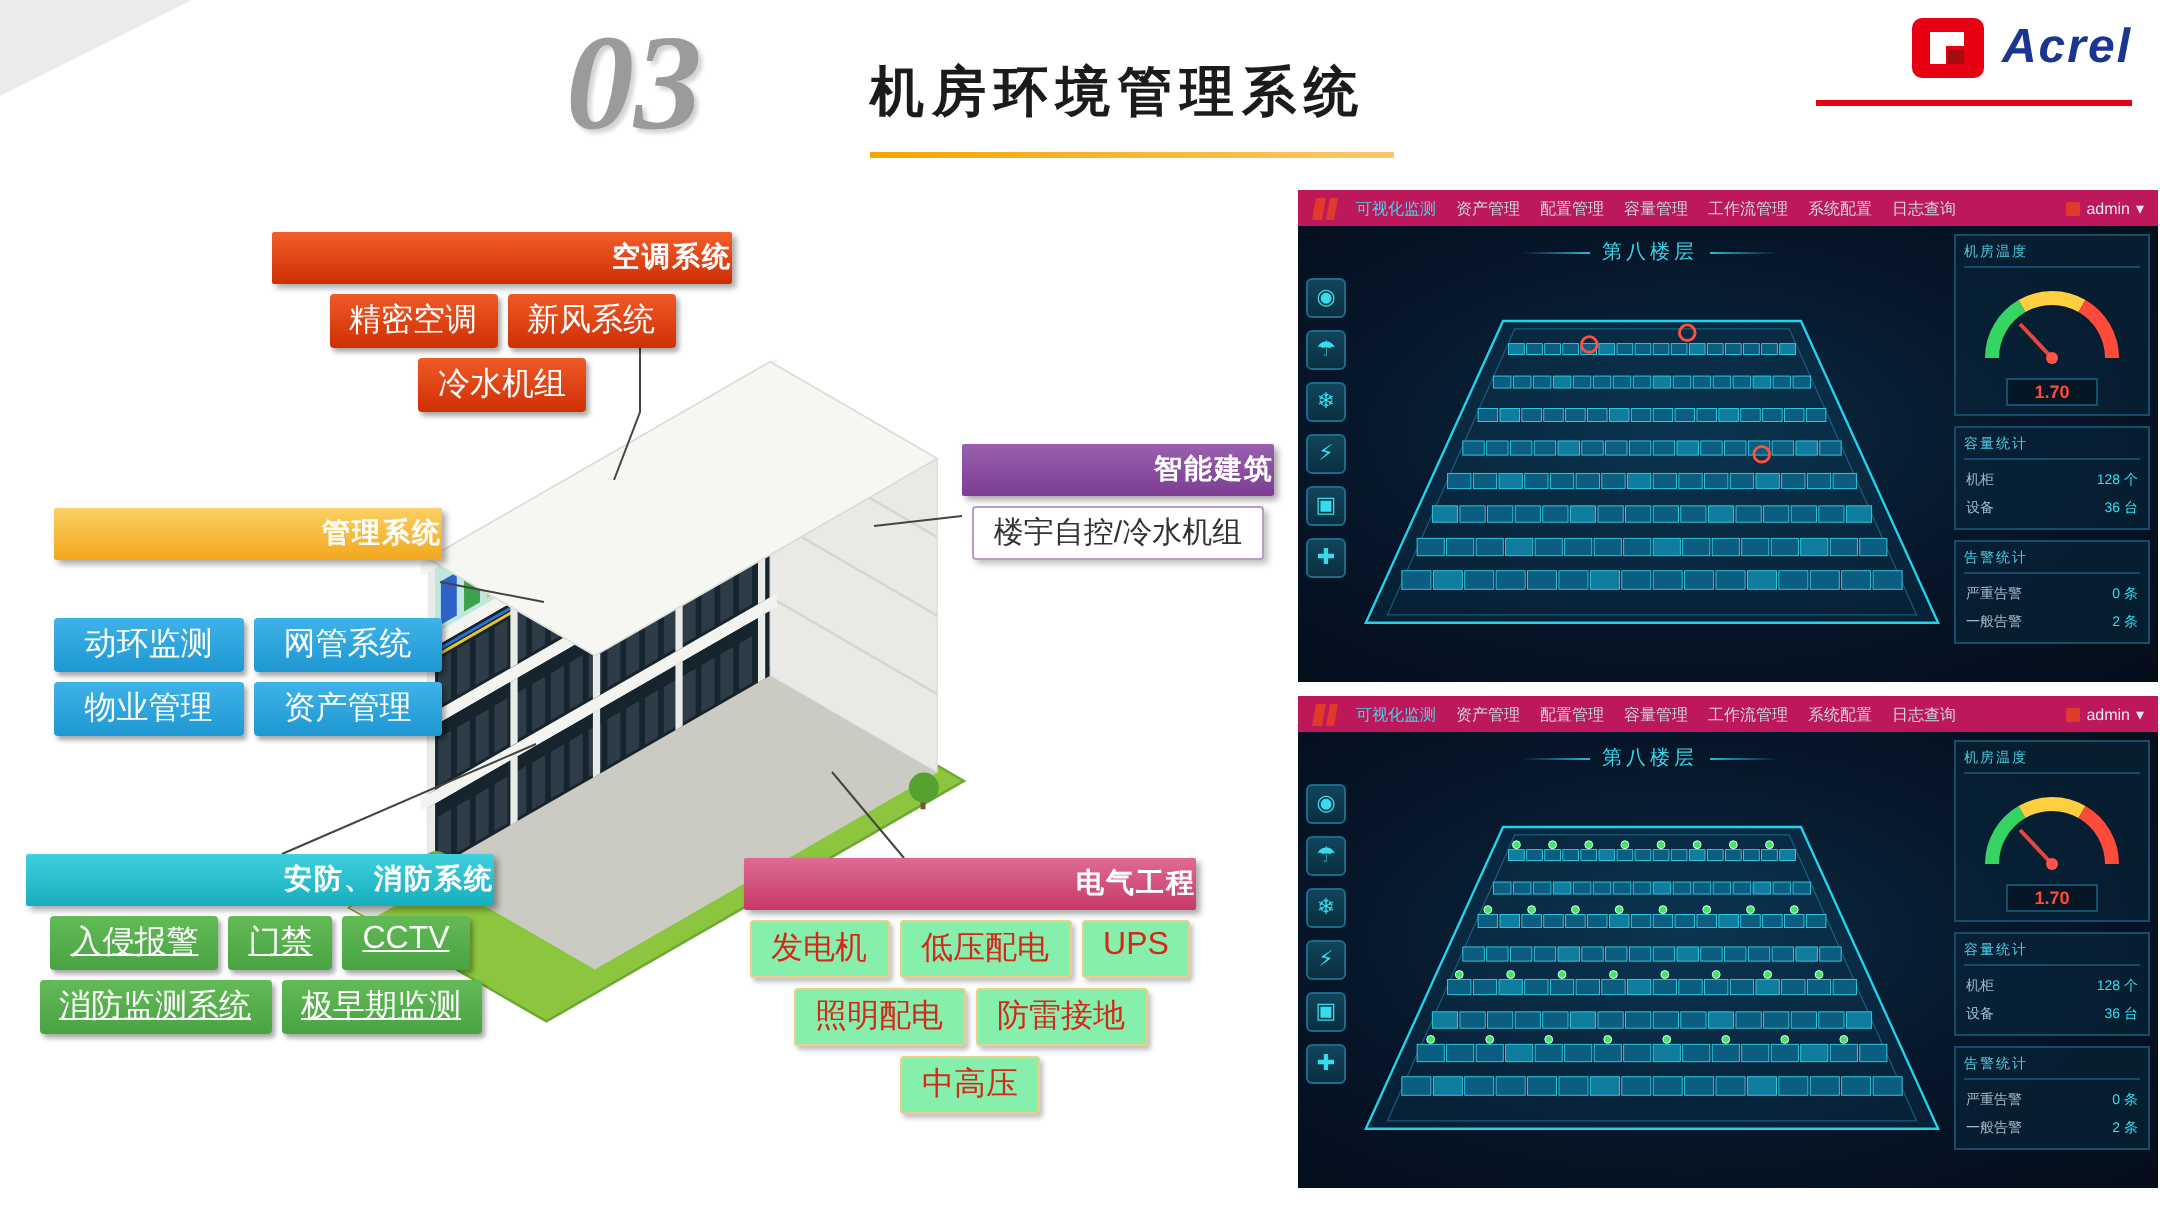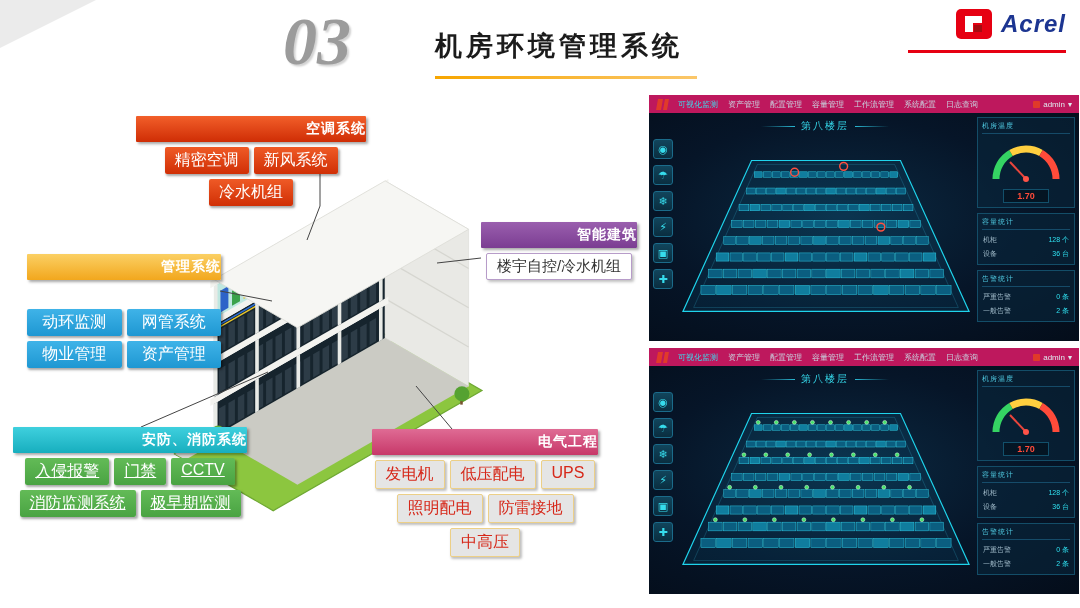--- a/index.html
+++ b/index.html
@@ -35,21 +35,21 @@
   .h-purple { background:linear-gradient(#9a5fae,#7b3d92); }
   .h-cyan   { background:linear-gradient(#3fd0de,#17aebe); }
   .h-pink   { background:linear-gradient(#df6b94,#c73869); }
 
   .co-items { margin-top:5px; display:flex; flex-wrap:wrap; gap:5px; justify-content:center; }
   .co-items span { font-size:16px; padding:3px 10px; border-radius:2px; color:#fff;
                    box-shadow:1.5px 2px 2.5px rgba(0,0,0,.35); white-space:nowrap; }
   .btn-red span   { background:linear-gradient(#ef5a26,#d02f05); }
   .btn-blue span  { background:linear-gradient(#3fb3e8,#1e97d2); }
   .btn-green span { background:linear-gradient(#63bb57,#49a342);text-decoration:underline; }
-  .btn-cream span { background:#e5e5e5; color:#d6281a; border:1px solid #eccf87;
+  .btn-cream span { background:#86efac; color:#d6281a; border:1px solid #eccf87;
                     box-shadow:1.5px 2px 2.5px rgba(0,0,0,.25); }
   .btn-white span { background:#fff; color:#333; border:1px solid #b79cc9;
                     box-shadow:2px 2px 3px rgba(0,0,0,.25); font-size:15px; }
   .co-mgmt .co-items { display:grid; grid-template-columns:1fr 1fr;margin-top:29px; }
   .co-mgmt .co-items span { text-align:center; }
 
   .co-hvac  { left:136px; top:116px; width:230px; }
   .co-mgmt  { left:27px;  top:254px; width:194px; }
   .co-smart { left:481px; top:222px; width:156px; }
   .co-sec   { left:13px;  top:427px; width:234px; }

